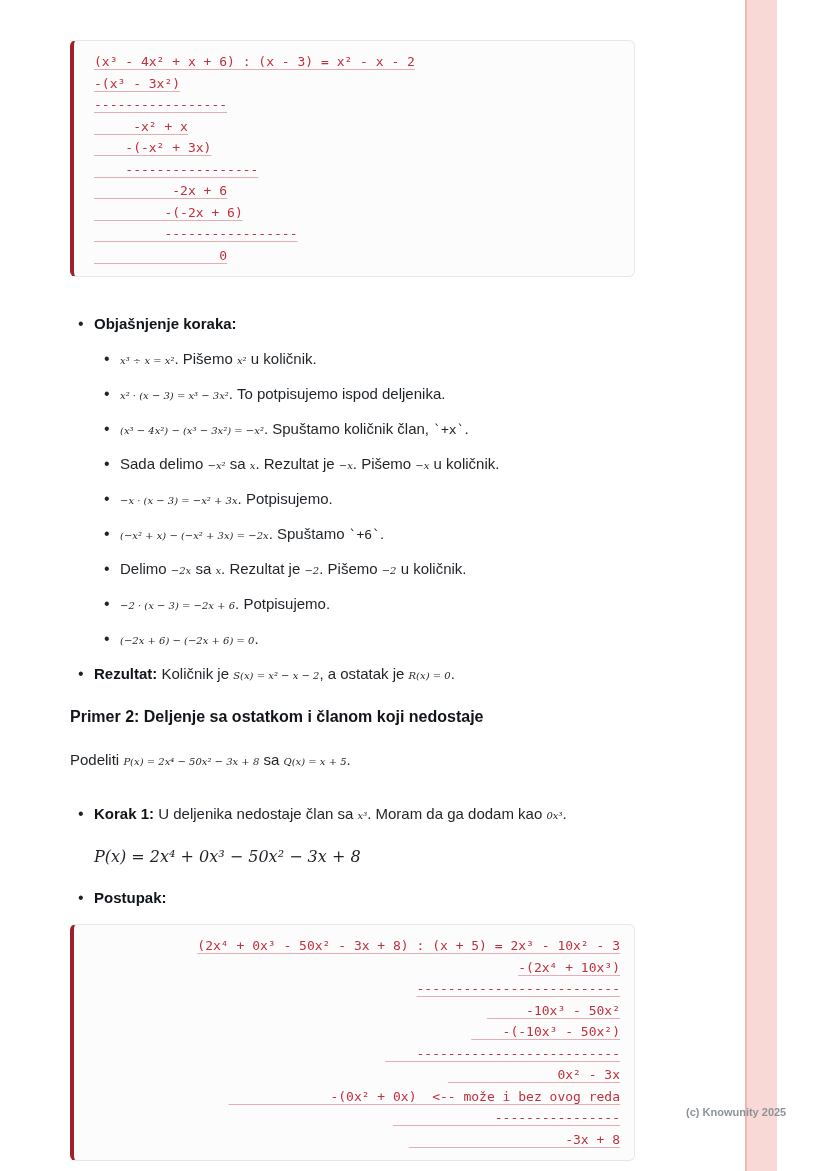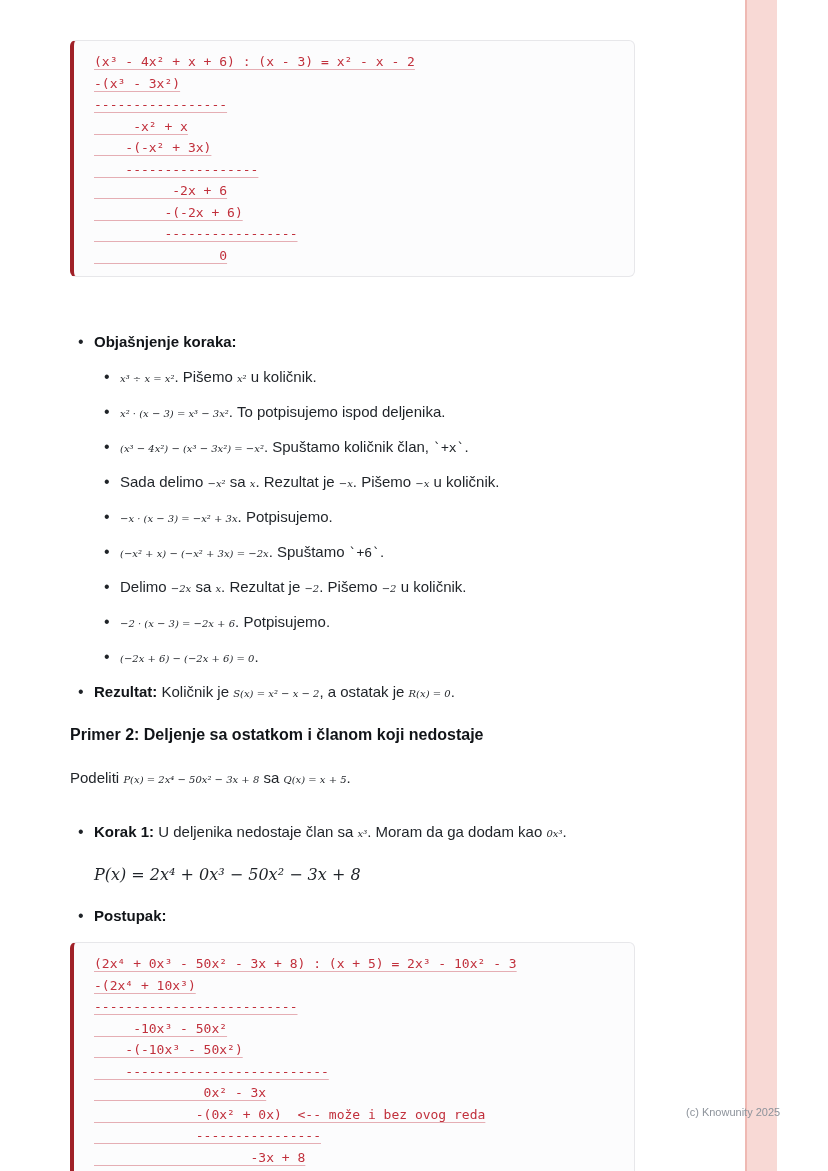--- a/index.html
+++ b/index.html
@@ -19,21 +19,21 @@
   .side-strip {
     position: absolute; left: 745px; top: 0;
     width: 30px; height: 1171px;
     background: #f8d9d5;
     border-left: 2px solid #efb9b3;
     z-index: 1;
   }
   .watermark {
     position: absolute; top: 1102px; left: 686px;
     font-size: 11px; color: #8d939b;
-    z-index: 2; white-space: nowrap;
+    z-index: 2; white-space: nowrap; font-weight: bold;
   }
 
   .content {
     position: absolute; left: 70px; top: 40px; width: 565px;
   }
 
   
   .code-block {
     background: #fcfcfd;
     border: 1px solid #e7e7ea;
@@ -45,22 +45,22 @@
     line-height: 21.5px;
     color: #c1303c;
     white-space: pre;
     overflow: hidden;
   }
   .code-line span {
     text-decoration: underline;
     text-decoration-color: rgba(193,48,60,0.38);
     text-underline-offset: 3px;
   }
-  #code1 { margin-bottom: 54px; }
-  #code2 { margin-top: 0; }
+  #code1 { margin-bottom: 36px; }
+  #code2 { margin-top: 0; text-align: right; }
 
   
   .bullet-row { display: flex; align-items: flex-start; margin-bottom: 12px; }
   .bullet-row.outer { padding-left: 8px; }
   .bullet-row.inner { padding-left: 34px; }
   .marker { flex: 0 0 16px; font-size: 16px; line-height: 21px; color: #1f2328; }
   .li-body { flex: 1 1 auto; }
   .bullet-row.outer.header { margin-bottom: 14px; }
   #explanation-list { margin-bottom: 2px; }
 

